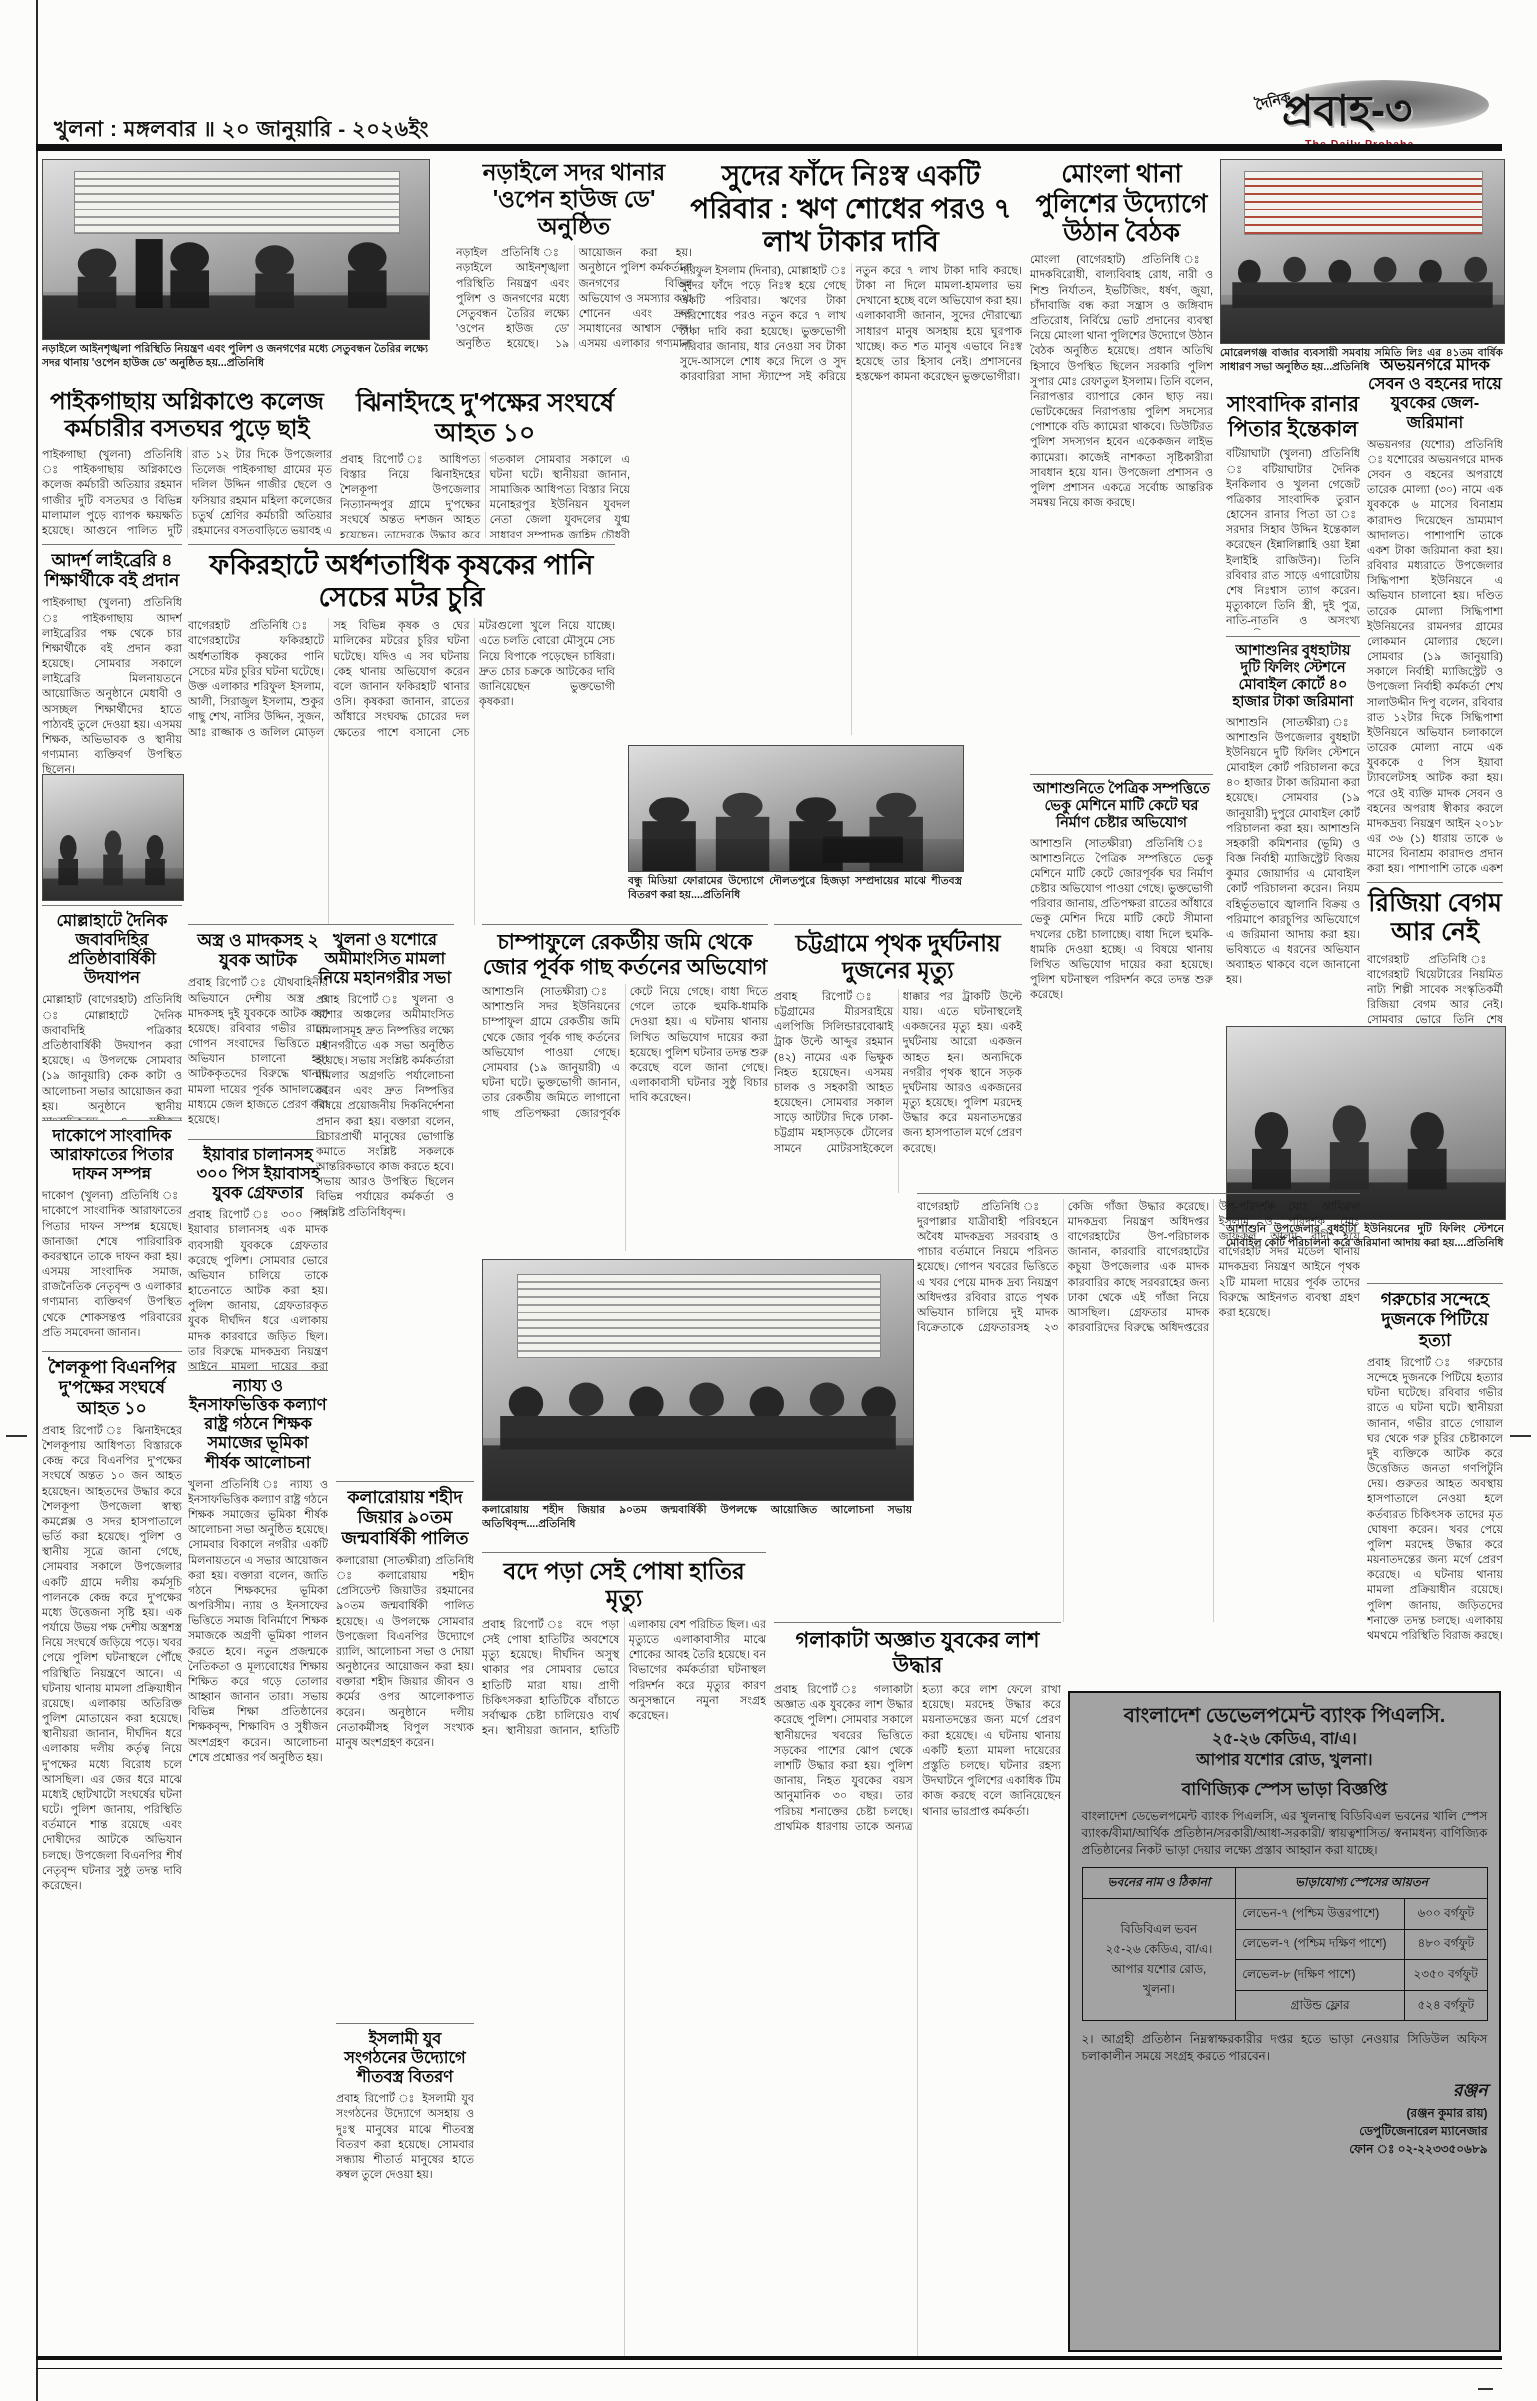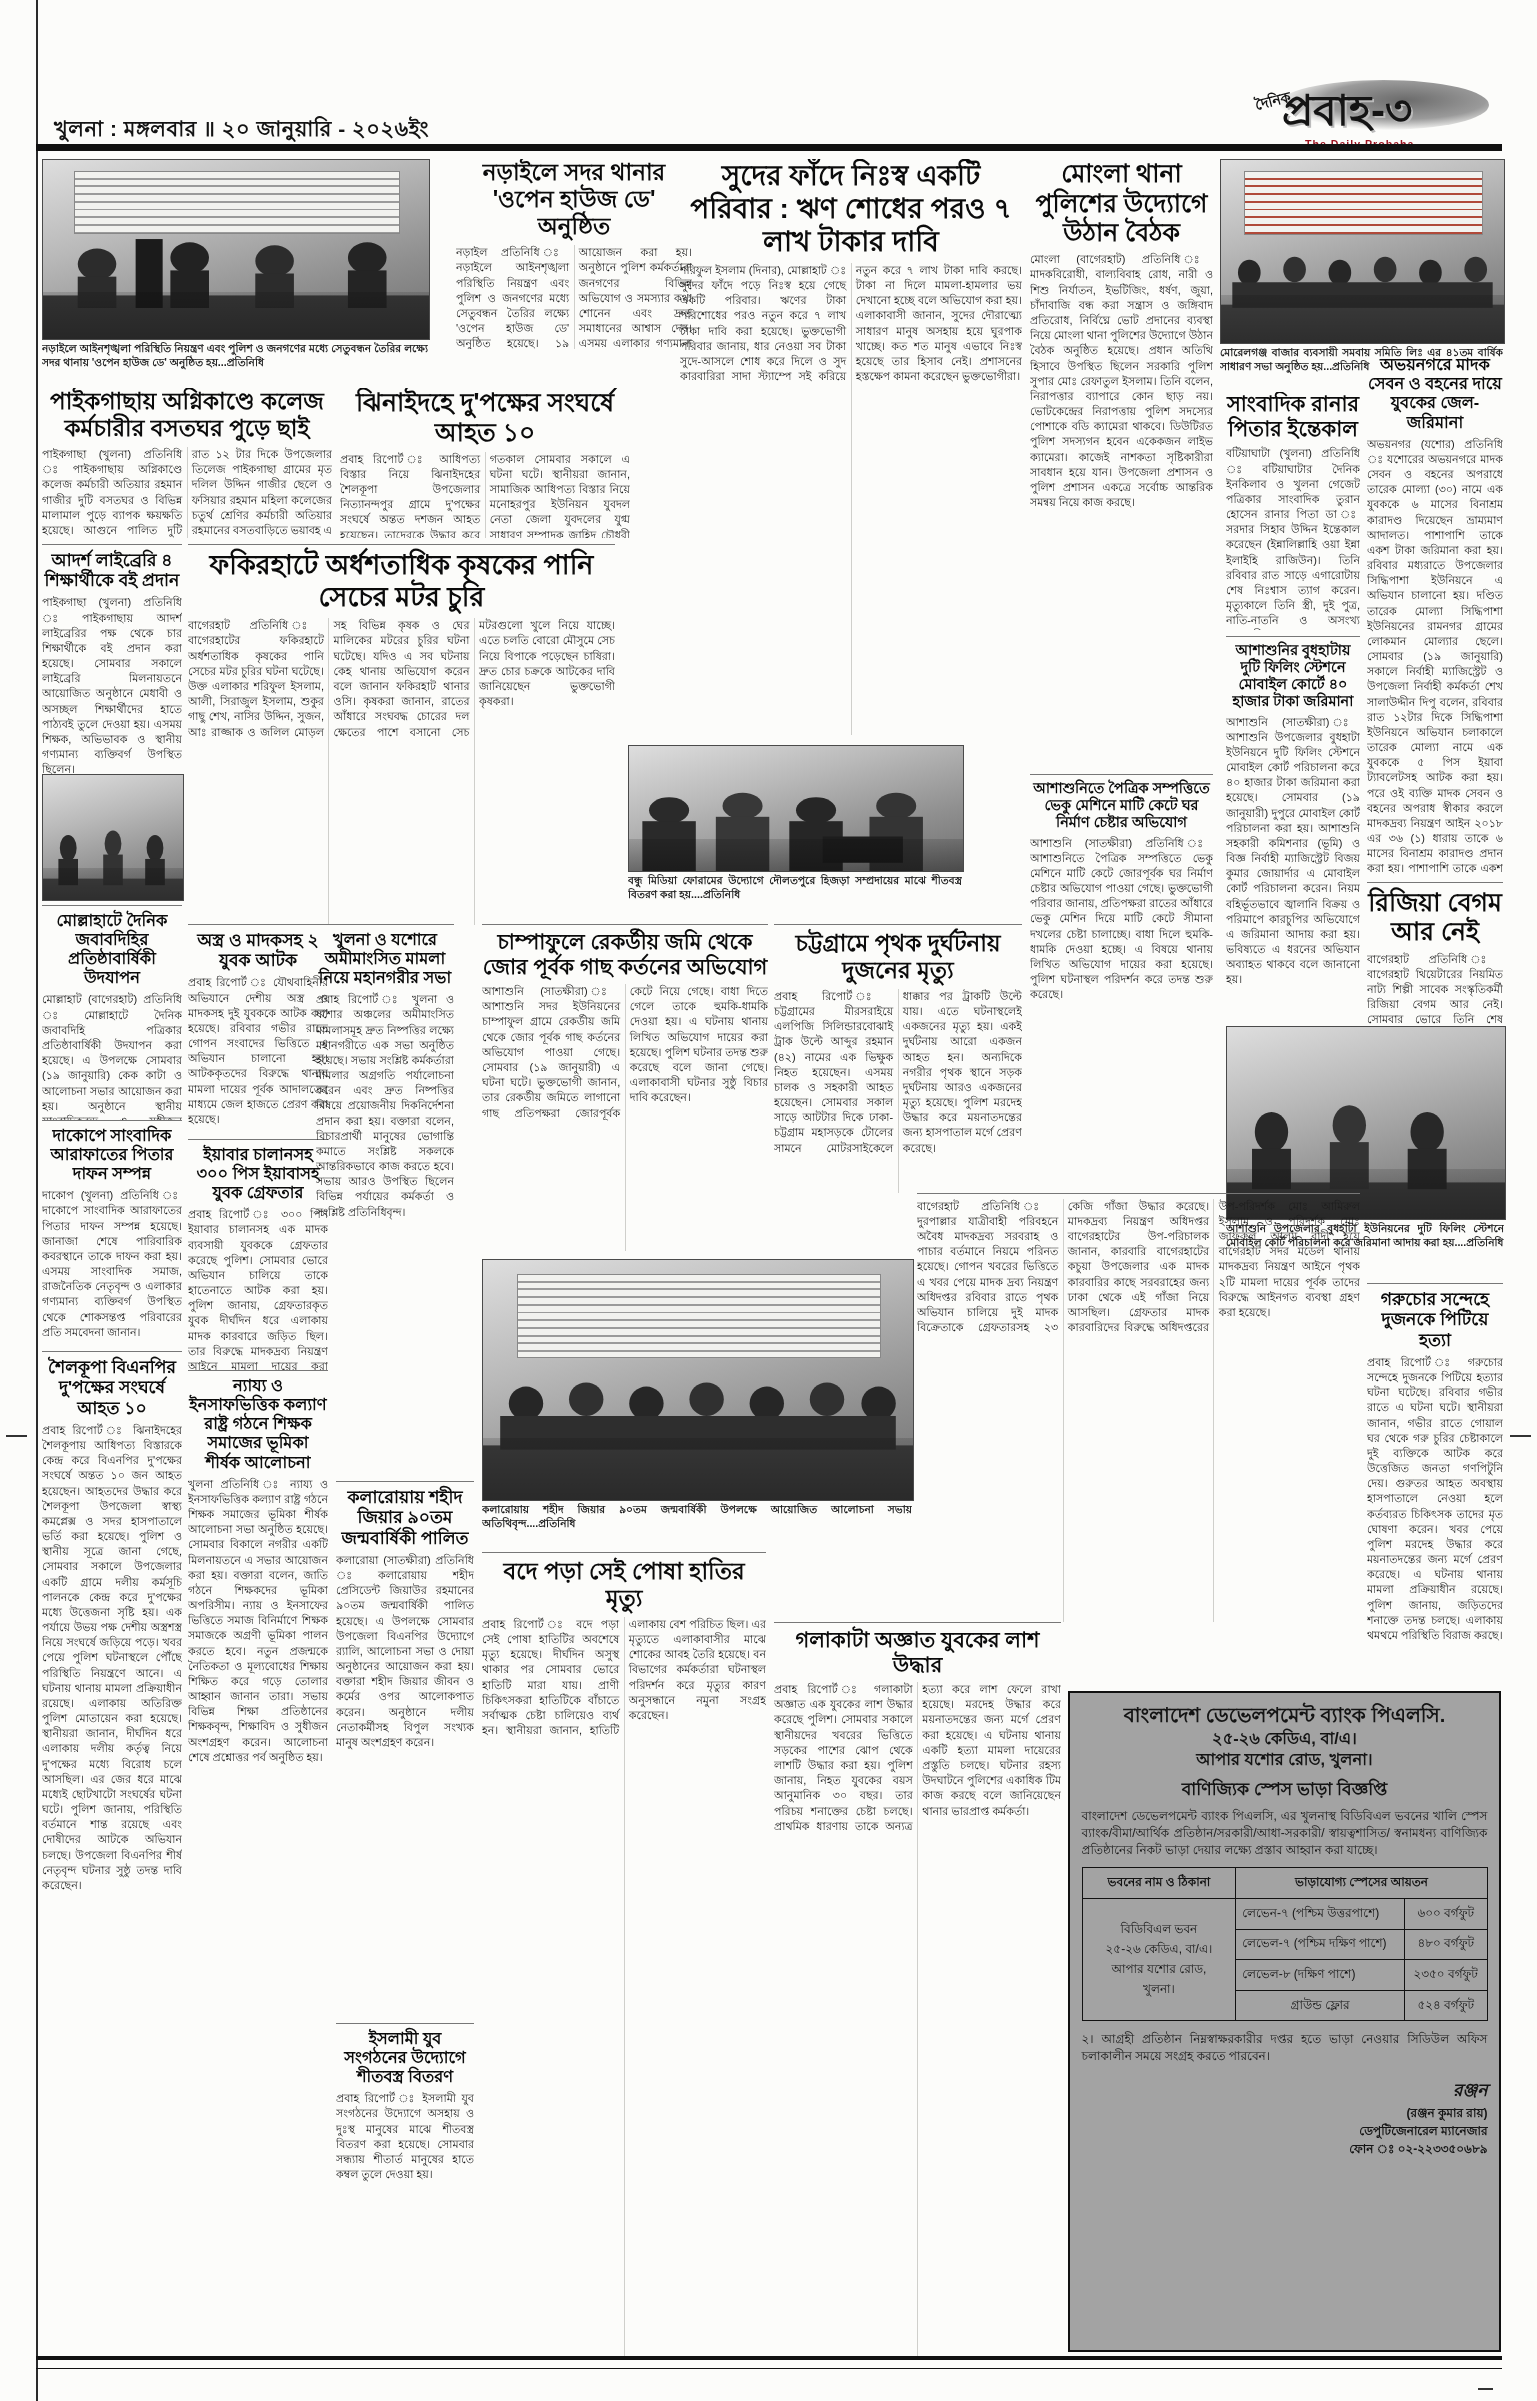--- a/index.html
+++ b/index.html
@@ -41,21 +41,21 @@
   
   #adbox{position:absolute;left:1068px;top:1691px;width:433px;height:661px;border:2.9px solid #111;
      background:#a3a3a3;padding:9.6px 11.5px;box-sizing:border-box;font-size:12.5px;}
   #adbox .c{text-align:center;font-weight:bold;}
   #adbox .bank{font-size:20px;line-height:1.25;}
   #adbox .addr{font-size:16.3px;line-height:1.3;}
   #adbox .notice{font-size:17.3px;margin:5.8px 0 3.8px;}
   #adbox p{margin:1.9px 0 7.7px;text-align:justify;font-size:12px;line-height:1.45;}
   #adtable{width:100%;border-collapse:collapse;margin:3.8px 0 9.6px;}
   #adtable td,#adtable th{border:1.9px solid #111;padding:4.8px 5.8px;font-size:12px;text-align:center;vertical-align:middle;}
-  #adtable th{font-weight:bold;}
+  #adtable th{font-weight:bold;font-style:italic;}
   #adbox .note{font-size:12px;text-align:justify;line-height:1.4;}
   #adbox .sig{margin-top:13.4px;text-align:right;font-size:12px;font-weight:bold;line-height:1.5;}
   #adbox .script{font-family:"DejaVu Serif",serif;font-style:italic;font-size:17.3px;}
   #botrule{position:absolute;left:36px;top:2356px;width:1466px;height:7.7px;
      border-top:4.8px solid #111;border-bottom:1.9px solid #111;}
 </style>
 </head>
 <body>
 
 <div id="page">

